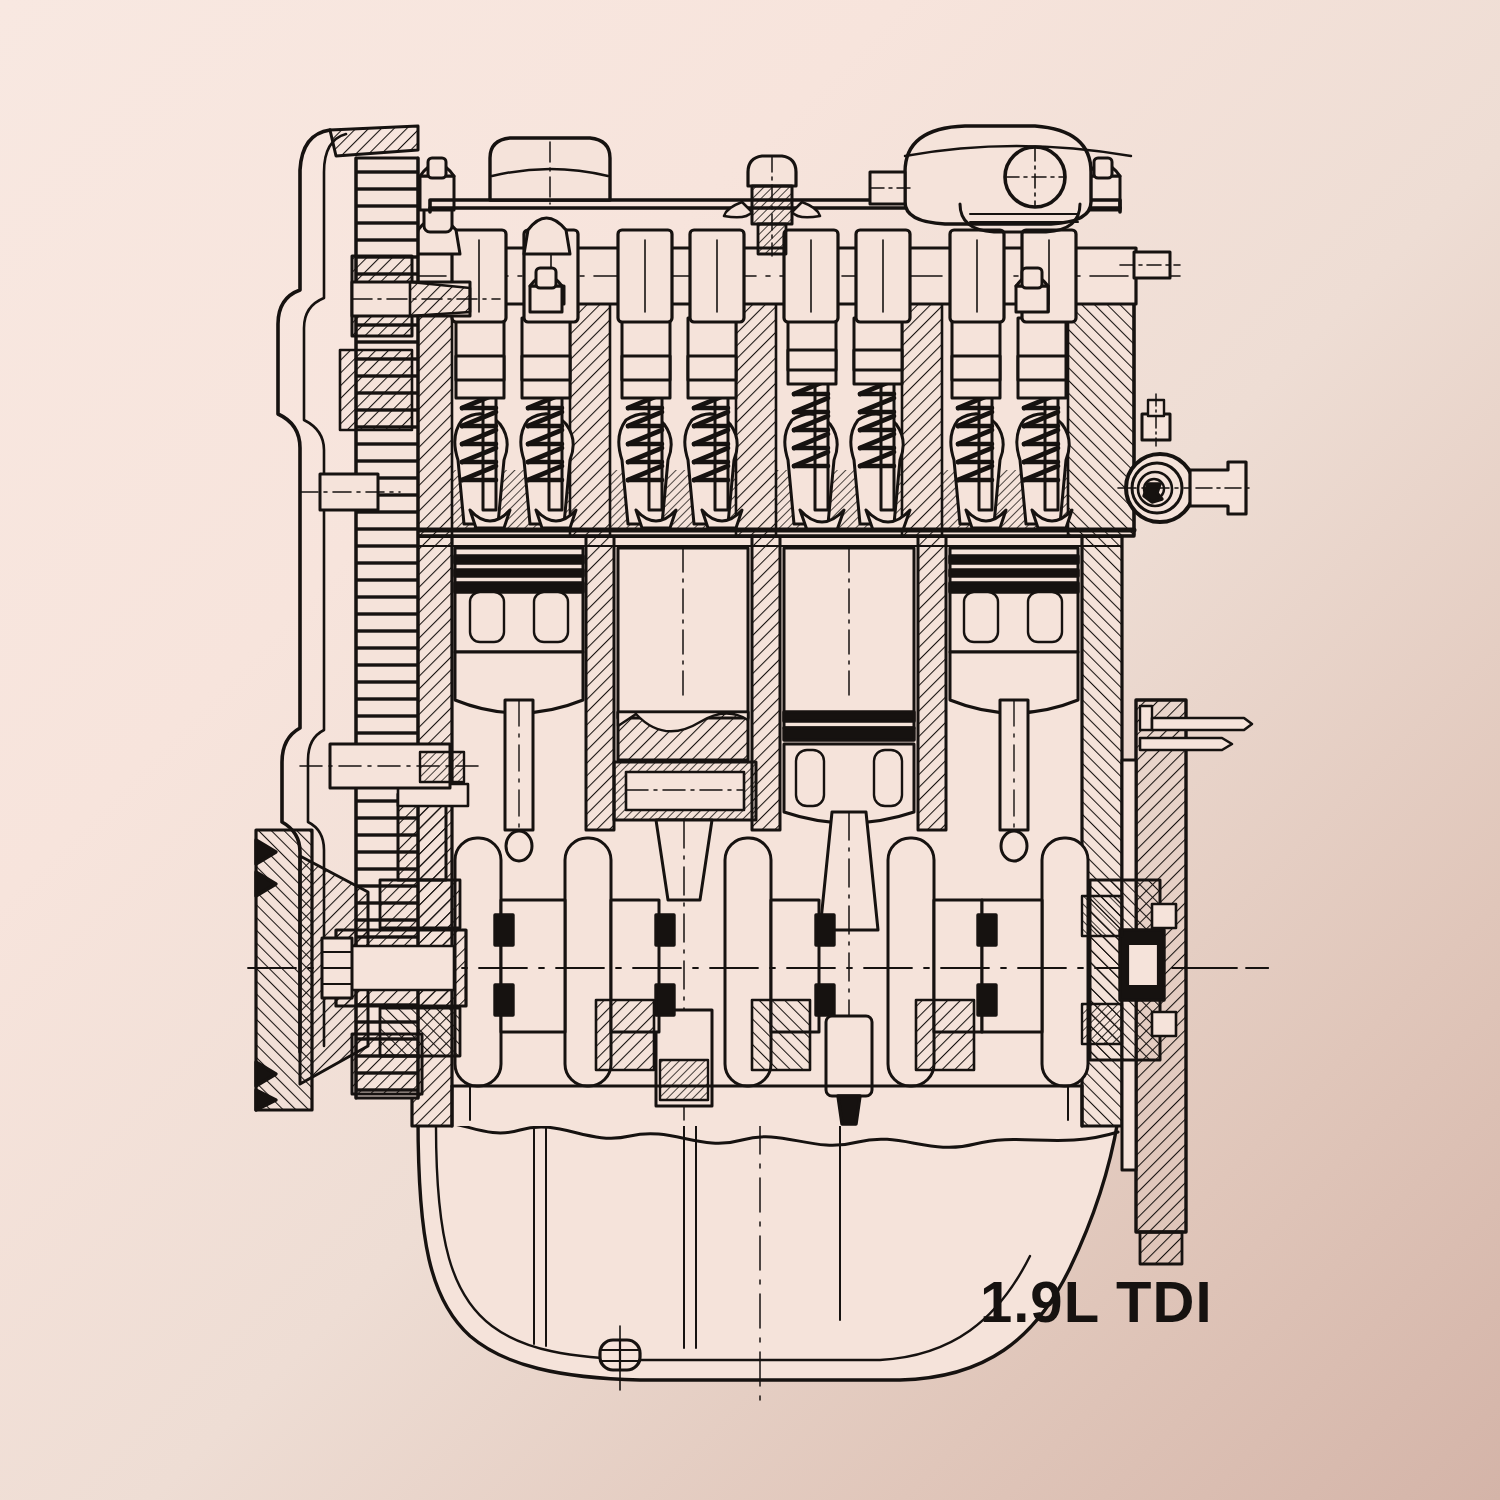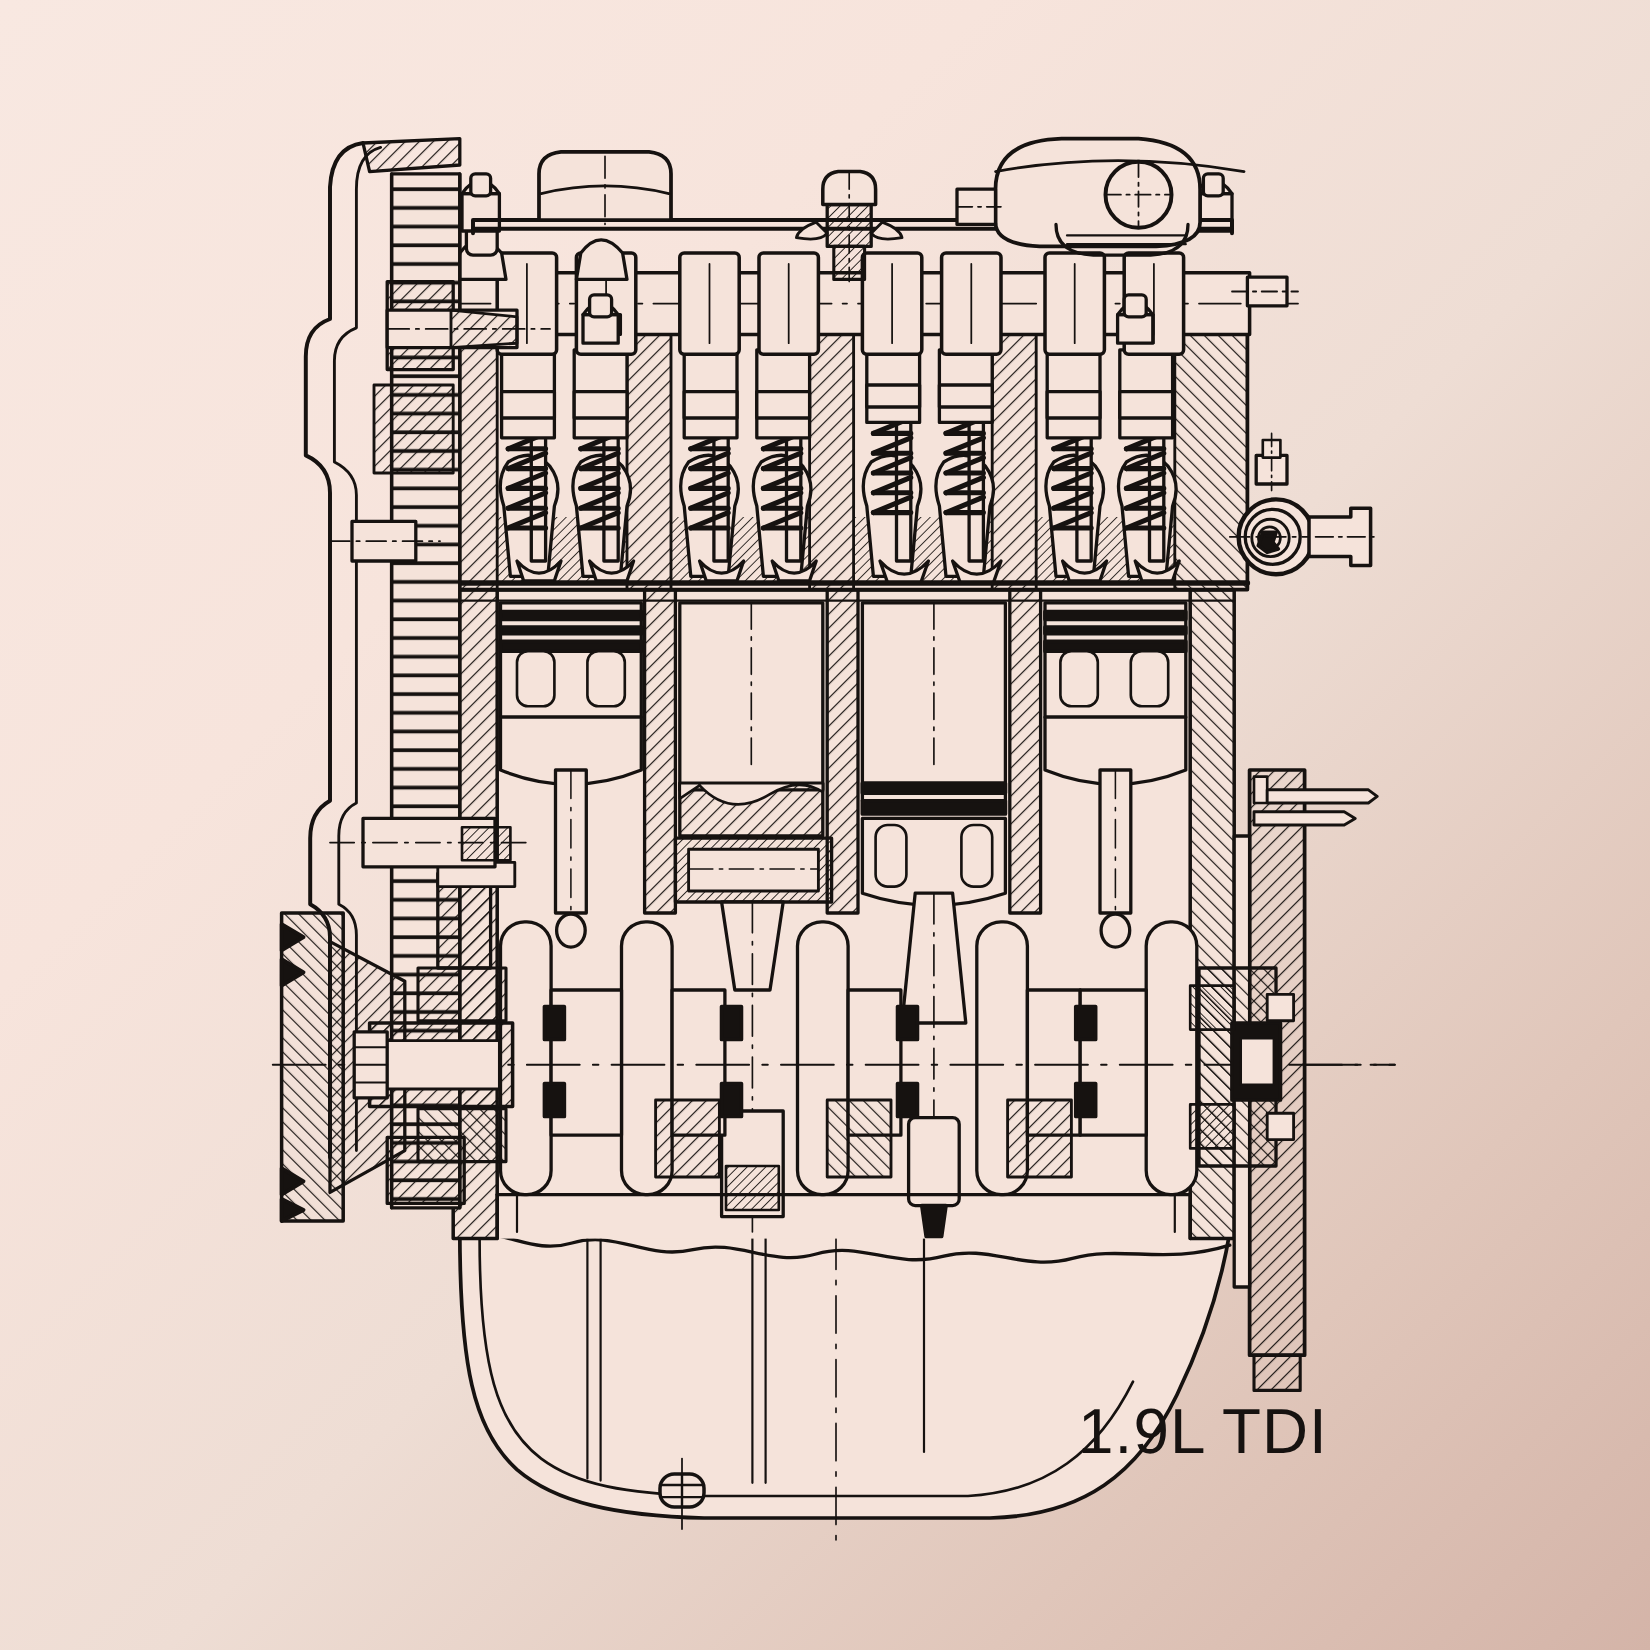--- a/index.html
+++ b/index.html
@@ -8,21 +8,21 @@
     font-family:"Liberation Sans", sans-serif;
   }
   #stage{
     position:relative;width:1500px;height:1500px;
     background:linear-gradient(135deg,#f8e8e1 0%,#f7e4dc 30%,#eeddd4 55%,#e0c6ba 80%,#d4b4a8 100%);
   }
   #stage svg{position:absolute;inset:0;display:block;}
   .lbl{
     position:absolute;
     color:#161210;
-    font-weight:400;
+    font-weight:700;
     letter-spacing:1px;
     white-space:nowrap;
     user-select:none;
   }
 </style>
 </head>
 <body>
 
 <div id="stage">
 

